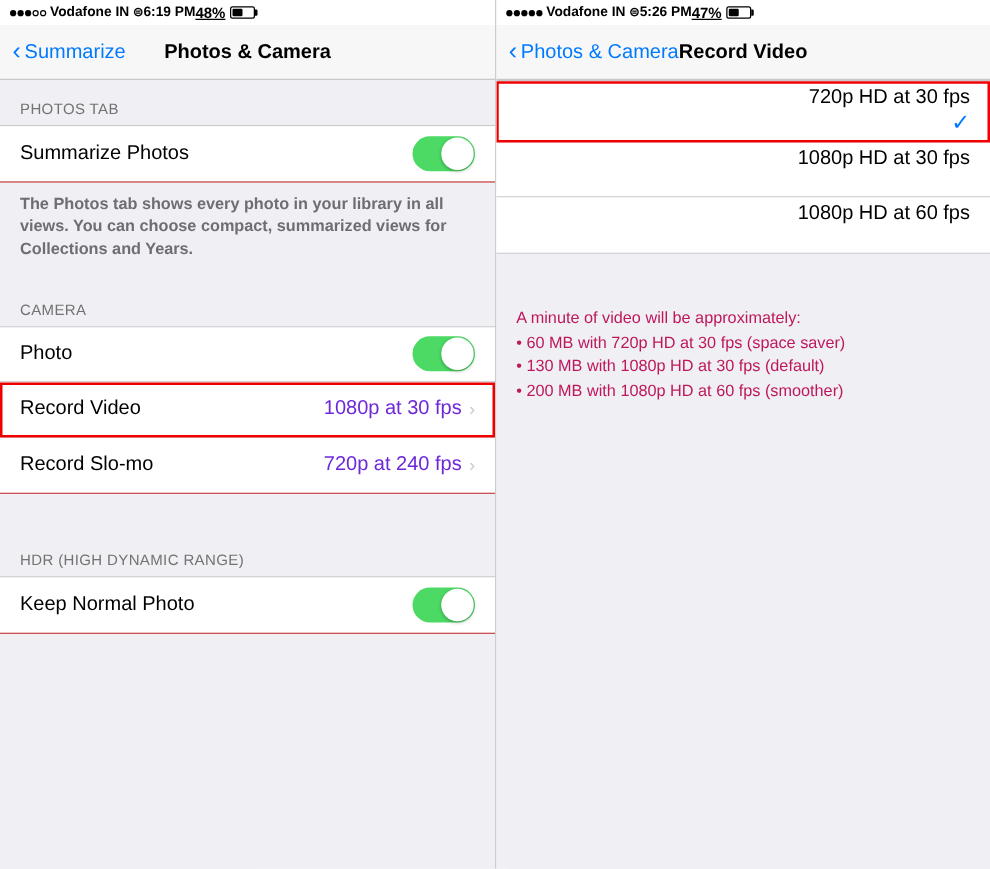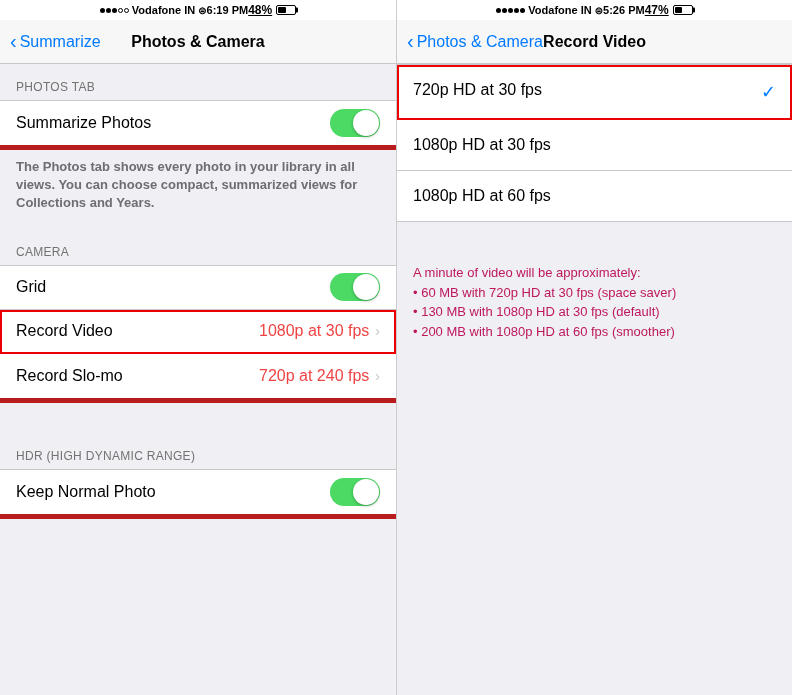--- a/index.html
+++ b/index.html
@@ -25,21 +25,21 @@
     .phone + .phone {
       border-left: 1px solid #ccc;
     }
 
     
     .status-bar {
       height: 20px;
       background: #fff;
       display: flex;
       align-items: center;
-      justify-content: center;
+      justify-content: flex-start;
       padding: 0 8px;
       font-size: 11px;
       font-weight: 600;
       color: #000;
       flex-shrink: 0;
     }
     .status-left { display: flex; align-items: center; gap: 3px; }
     .status-right { display: flex; align-items: center; gap: 4px; font-size: 12px; text-decoration: underline; }
     .signal-dots { display: flex; gap: 1px; }
     .signal-dot {
@@ -107,21 +107,21 @@
       font-weight: 400;
       color: #737373;
       text-transform: uppercase;
       letter-spacing: 0.3px;
     }
 
     
     .settings-group {
       background: #fff;
       border-top: 1px solid #c8c7cc;
-      border-bottom: 5px solid #b91c1c;
+      border-bottom: 1px solid #b91c1c;
       margin-bottom: 0;
     }
 
     .settings-row {
       display: flex;
       align-items: center;
       min-height: 44px;
       padding: 0 16px;
       border-bottom: 1px solid #c8c7cc;
       background: #fff;
@@ -129,21 +129,21 @@
     }
     .settings-row:last-child { border-bottom: none; }
 
     .row-label {
       font-size: 16px;
       color: #000;
       flex: 1;
     }
     .row-value {
       font-size: 16px;
-      color: #ef4444;
+      color: #6d28d9;
       margin-right: 6px;
     }
     .row-chevron {
       color: #c7c7cc;
       font-size: 14px;
     }
 
     
     .toggle {
       width: 50px;
@@ -183,25 +183,26 @@
 
     
     .video-options-group {
       background: #fff;
       border-top: 1px solid #c8c7cc;
       border-bottom: 1px solid #c8c7cc;
       margin-top: 0;
     }
     .video-option-row {
       display: flex;
-      align-items: flex-start;
+      align-items: flex-end;
       min-height: 44px;
-      padding: 16px 16px;
+      padding: 4px 16px;
       border-bottom: 1px solid #c8c7cc;
       background: #fff;
+      flex-direction: column;
     }
     .video-option-row:last-child { border-bottom: none; }
 
     .video-option-row.selected {
       outline: 2px solid #e00;
       outline-offset: -2px;
     }
 
     .video-option-label {
       font-size: 16px;
@@ -270,21 +271,21 @@
         </div>
       </div>
     </div>
     <div class="description-text">
       The Photos tab shows every photo in your library in all views. You can choose compact, summarized views for Collections and Years.
     </div>
 
     <div class="section-header">CAMERA</div>
     <div class="settings-group">
       <div class="settings-row">
-        <span class="row-label">Grid</span>
+        <span class="row-label">Photo</span>
         <div class="toggle">
           <div class="toggle-knob"></div>
         </div>
       </div>
       <div class="settings-row highlighted">
         <span class="row-label">Record Video</span>
         <span class="row-value">1080p at 30 fps</span>
         <span class="row-chevron">›</span>
       </div>
       <div class="settings-row">

